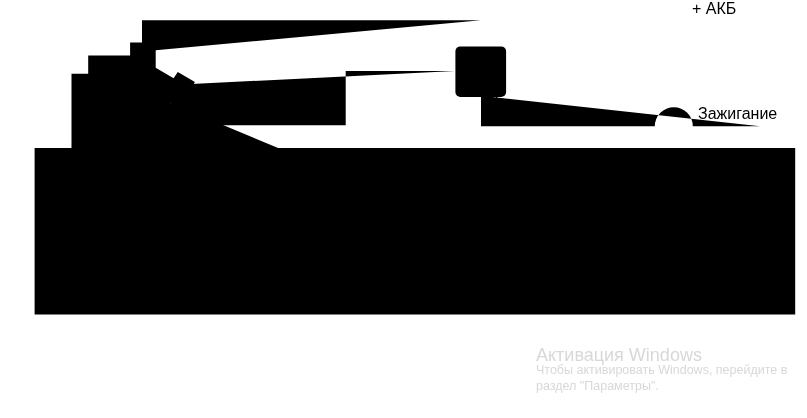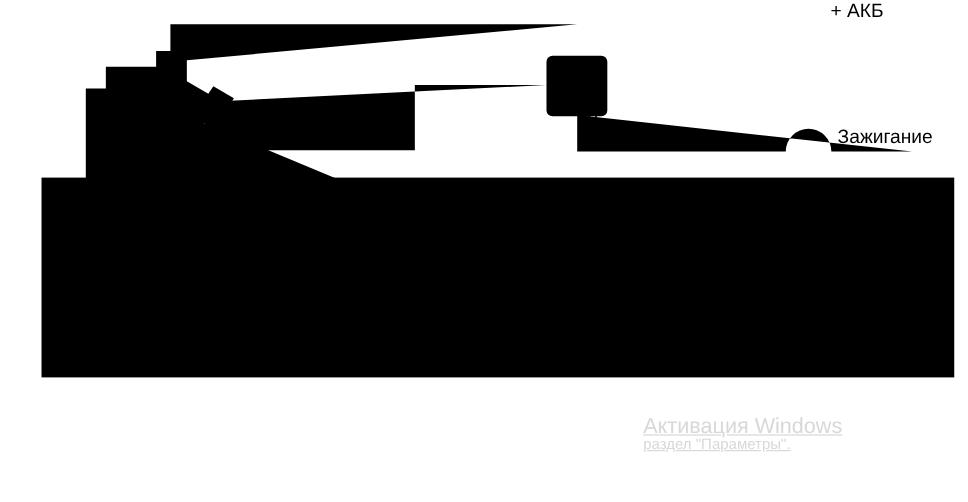--- a/index.html
+++ b/index.html
@@ -1,20 +1,20 @@
 <!DOCTYPE html>
 <html><head>
 <meta charset="utf-8">
 <title>Wiring diagram</title>
 <style>
   html,body{margin:0;padding:0;background:#ffffff;}
   body{width:807px;height:418px;overflow:hidden;font-family:"Liberation Sans",sans-serif;}
   #stage{position:relative;width:807px;height:418px;background:#fff;}
   svg#diagram{position:absolute;left:0;top:0;width:807px;height:418px;}
-  .wm{position:absolute;color:#d8d8d8;font-family:"Liberation Sans",sans-serif;text-decoration:underline;}
+  .wm{position:absolute;color:#d8d8d8;font-family:"Liberation Sans",sans-serif;}
   .wm1{left:536px;top:345px;font-size:18px;}
   .wm2{left:536px;top:363px;font-size:12.5px;line-height:15.8px;}
 </style>
 </head>
 <body>
 
 <div id="stage">
   <svg id="diagram" viewBox="0 0 807 418">
 
     <rect class="loop" x="34.6" y="148" width="760.6" height="166.5"></rect>
@@ -95,15 +95,16 @@
       <text x="147" y="95">15</text>
       <text x="126" y="110">15a</text>
     </g>
 
     <text class="big red" x="692" y="14">+ АКБ</text>
     <text class="big" x="698" y="119">Зажигание</text>
     <text class="big" x="699" y="269">Стартер</text>
   </svg>
   <div class="wm wm1">Активация Windows</div>
   <div class="wm wm2">
+    <div>Чтобы активировать Windows, перейдите в</div>
     <div>раздел "Параметры".</div>
   </div>
 </div>
 
 </body></html>

